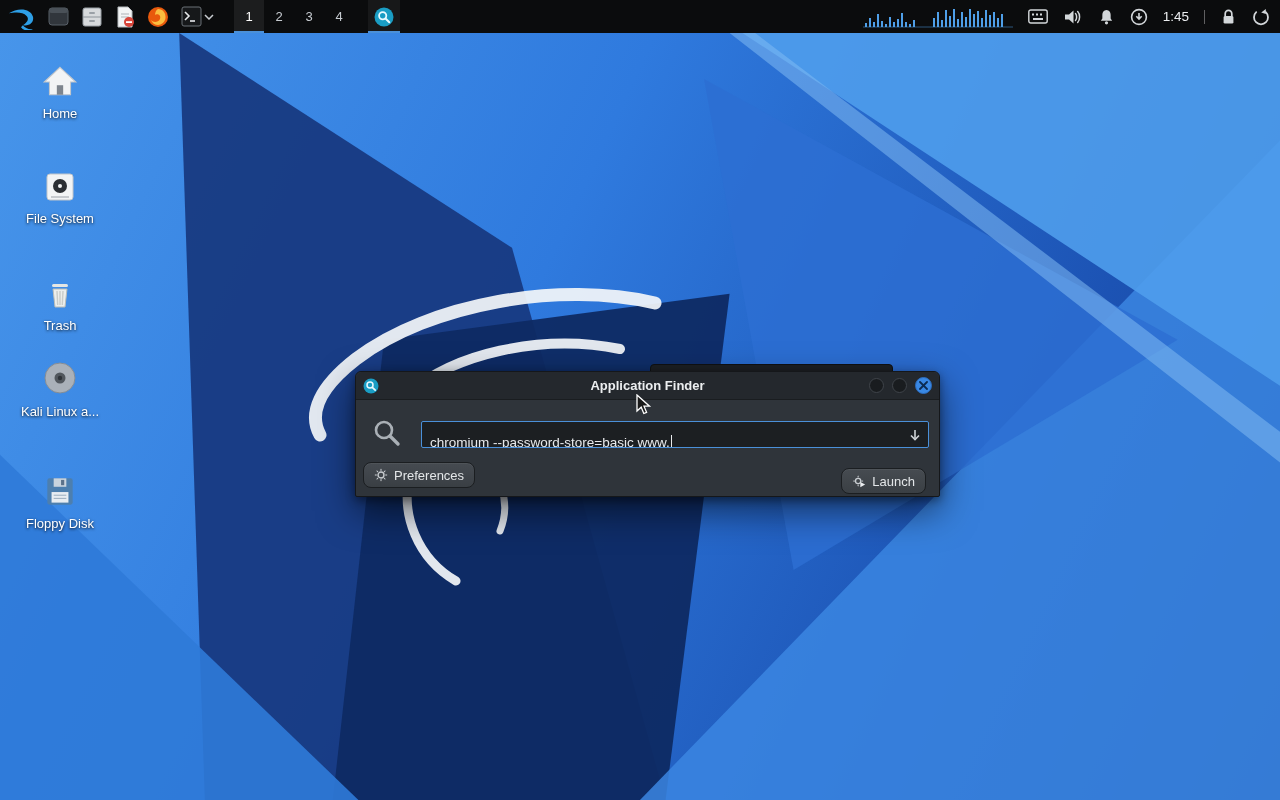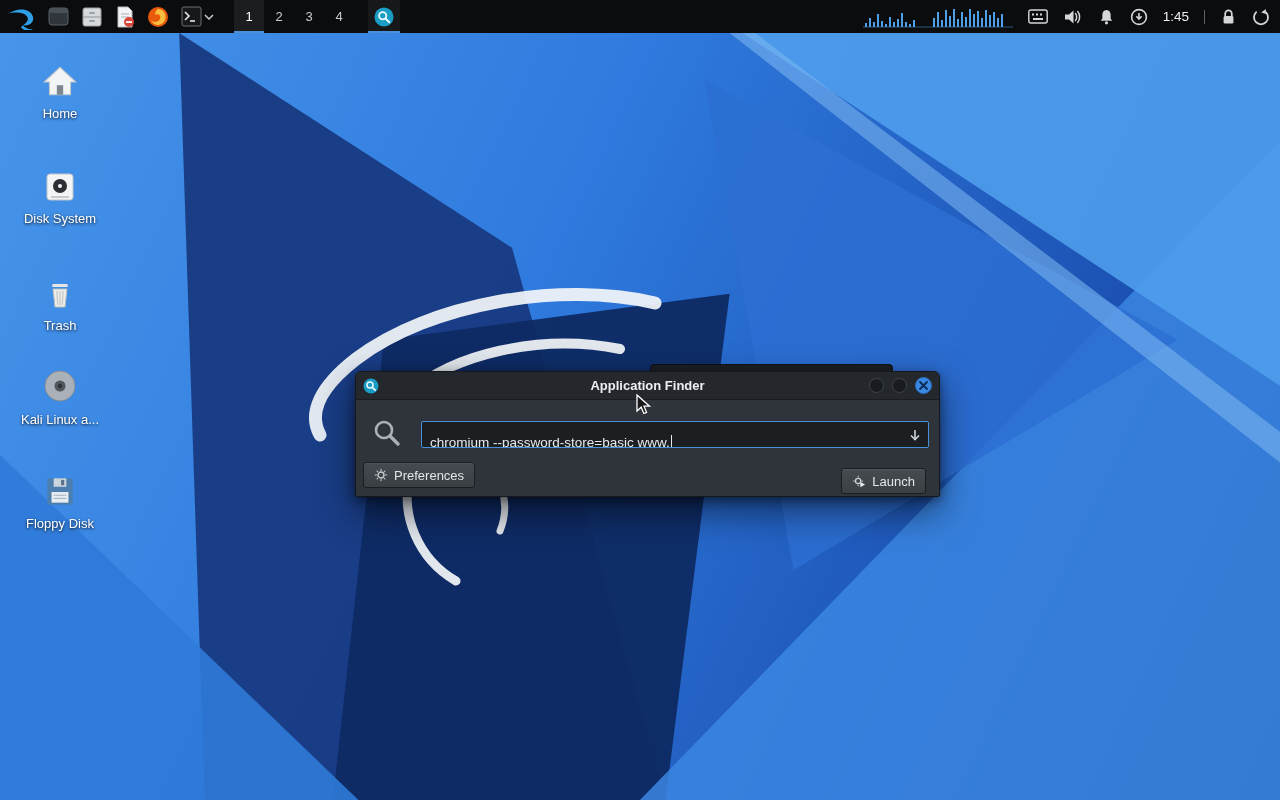--- a/index.html
+++ b/index.html
@@ -85,21 +85,21 @@
     background:#1c1f22; border:1px solid #4a90d9; border-radius:2px;
     display:flex; align-items:center; padding:16px 26px 0 8px;
     font-size:13.5px; color:#e8eaec; white-space:nowrap; overflow:hidden;
   }
   .caret { display:inline-block; width:1.5px; height:16px; background:#e8eaec; margin-left:1px; }
   .combo-arrow { position:absolute; right:6px; top:6px; }
   .big-magnifier { position:absolute; left:16px; top:46px; }
   .gtk-btn {
     position:absolute; display:inline-flex; align-items:center; gap:6px;
     height:26px; padding:0 10px;
-    background:linear-gradient(#464b51,#3a3f44); border:1px solid #1b1e21; border-radius:3px;
+    background:linear-gradient(#464b51,#3a3f44); border:1px solid #1b1e21; border-radius:8px;
     color:#e3e6e8; font-size:13px; box-shadow:inset 0 1px 0 rgba(255,255,255,.05);
   }
   .btn-prefs { left:7px; top:90px; }
   .btn-launch { right:13px; top:96px; }
 
   .cursor { position:absolute; left:636px; top:394px; z-index:99; }
 </style>
 </head>
 <body>
 
@@ -135,37 +135,37 @@
 
   <div class="dicon" style="top:163px;">
     <div class="art">
       <svg width="36" height="36" viewBox="0 0 36 36">
         <rect x="5" y="5" width="26" height="26" rx="3" fill="#f2f4f5" stroke="#c2c6ca"></rect>
         <circle cx="18" cy="17" r="7" fill="#2b2f33"></circle>
         <circle cx="18" cy="17" r="2" fill="#f2f4f5"></circle>
         <rect x="9" y="27" width="18" height="2" fill="#c7cbcf"></rect>
       </svg>
     </div>
-    <div class="lbl">Disk System</div>
+    <div class="lbl">File System</div>
   </div>
 
   <div class="dicon" style="top:270px;">
     <div class="art">
       <svg width="36" height="36" viewBox="0 0 36 36">
         <rect x="10" y="8" width="16" height="3" rx="1.5" fill="#e4e6e4"></rect>
         <path d="M11 13 L13 31 H23 L25 13 Z" fill="#eceeec" stroke="#b9bdb9"></path>
         <line x1="15" y1="15" x2="15.7" y2="29" stroke="#c9ccc9" stroke-width="1.4"></line>
         <line x1="18" y1="15" x2="18" y2="29" stroke="#c9ccc9" stroke-width="1.4"></line>
         <line x1="21" y1="15" x2="20.3" y2="29" stroke="#c9ccc9" stroke-width="1.4"></line>
       </svg>
     </div>
     <div class="lbl">Trash</div>
   </div>
 
-  <div class="dicon" style="top:364px;">
+  <div class="dicon" style="top:356px;">
     <div class="art">
       <svg width="40" height="40" viewBox="0 0 40 40">
         <circle cx="20" cy="20" r="15" fill="#aab1b9"></circle>
         <circle cx="20" cy="20" r="15" fill="none" stroke="#868d95"></circle>
         <circle cx="20" cy="20" r="5.5" fill="#51575d"></circle>
         <circle cx="20" cy="20" r="2.2" fill="#2e3338"></circle>
       </svg>
     </div>
     <div class="lbl">Kali Linux a...</div>
   </div>

